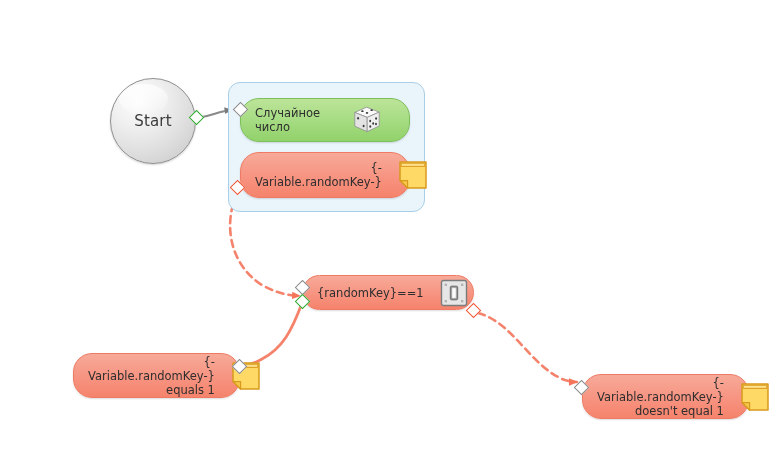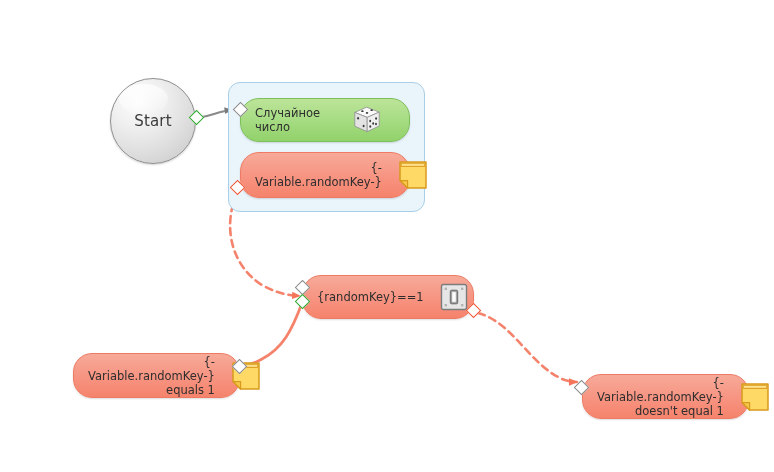--- a/index.html
+++ b/index.html
@@ -152,21 +152,21 @@
     <span class="iconbox">
       <svg class="note" viewBox="0 0 30 30" xmlns="http://www.w3.org/2000/svg">
         <path d="M2,2 H28 V28 H9.5 L2,20.5 Z" fill="#ffd966" stroke="#d89a1e" stroke-width="1.5" stroke-linejoin="round"></path>
         <path d="M3.2,3.2 H26.8 V6.4 H3.2 Z" fill="#fde08a" stroke="#d89a1e" stroke-width="1"></path>
         <path d="M9.6,20.6 H2.2 L9.6,28 Z" fill="#f5c64a" stroke="#d89a1e" stroke-width="1.2" stroke-linejoin="round"></path>
       </svg>
     </span>
   </div>
   <div class="port port-red" style="left:232px;top:182px;"></div>
 
-  <div class="node task task-salmon" style="left:302px;top:275px;width:172px;height:44px;">
+  <div class="node task task-salmon" style="left:302px;top:275px;width:172px;height:35px;">
     <span class="label">{randomKey}==1</span>
     <span class="iconbox">
       <svg class="switchico" viewBox="0 0 28 28" xmlns="http://www.w3.org/2000/svg">
         <rect x="1.5" y="1.5" width="25" height="25" rx="2" fill="#e6e6e6" stroke="#7c7c7c" stroke-width="1.4"></rect>
         <rect x="4.6" y="4.6" width="2.4" height="2.4" fill="#b3b3b3"></rect>
         <rect x="21" y="4.6" width="2.4" height="2.4" fill="#b3b3b3"></rect>
         <rect x="4.6" y="21" width="2.4" height="2.4" fill="#b3b3b3"></rect>
         <rect x="21" y="21" width="2.4" height="2.4" fill="#b3b3b3"></rect>
         <rect x="10.3" y="7.2" width="7.4" height="13.6" rx="1.2" fill="#8f8f8f" stroke="#6c6c6c" stroke-width="1"></rect>
         <rect x="11.7" y="8.6" width="4.6" height="10.8" rx="1" fill="#fbfbfb" stroke="#9d9d9d" stroke-width="0.8"></rect>

